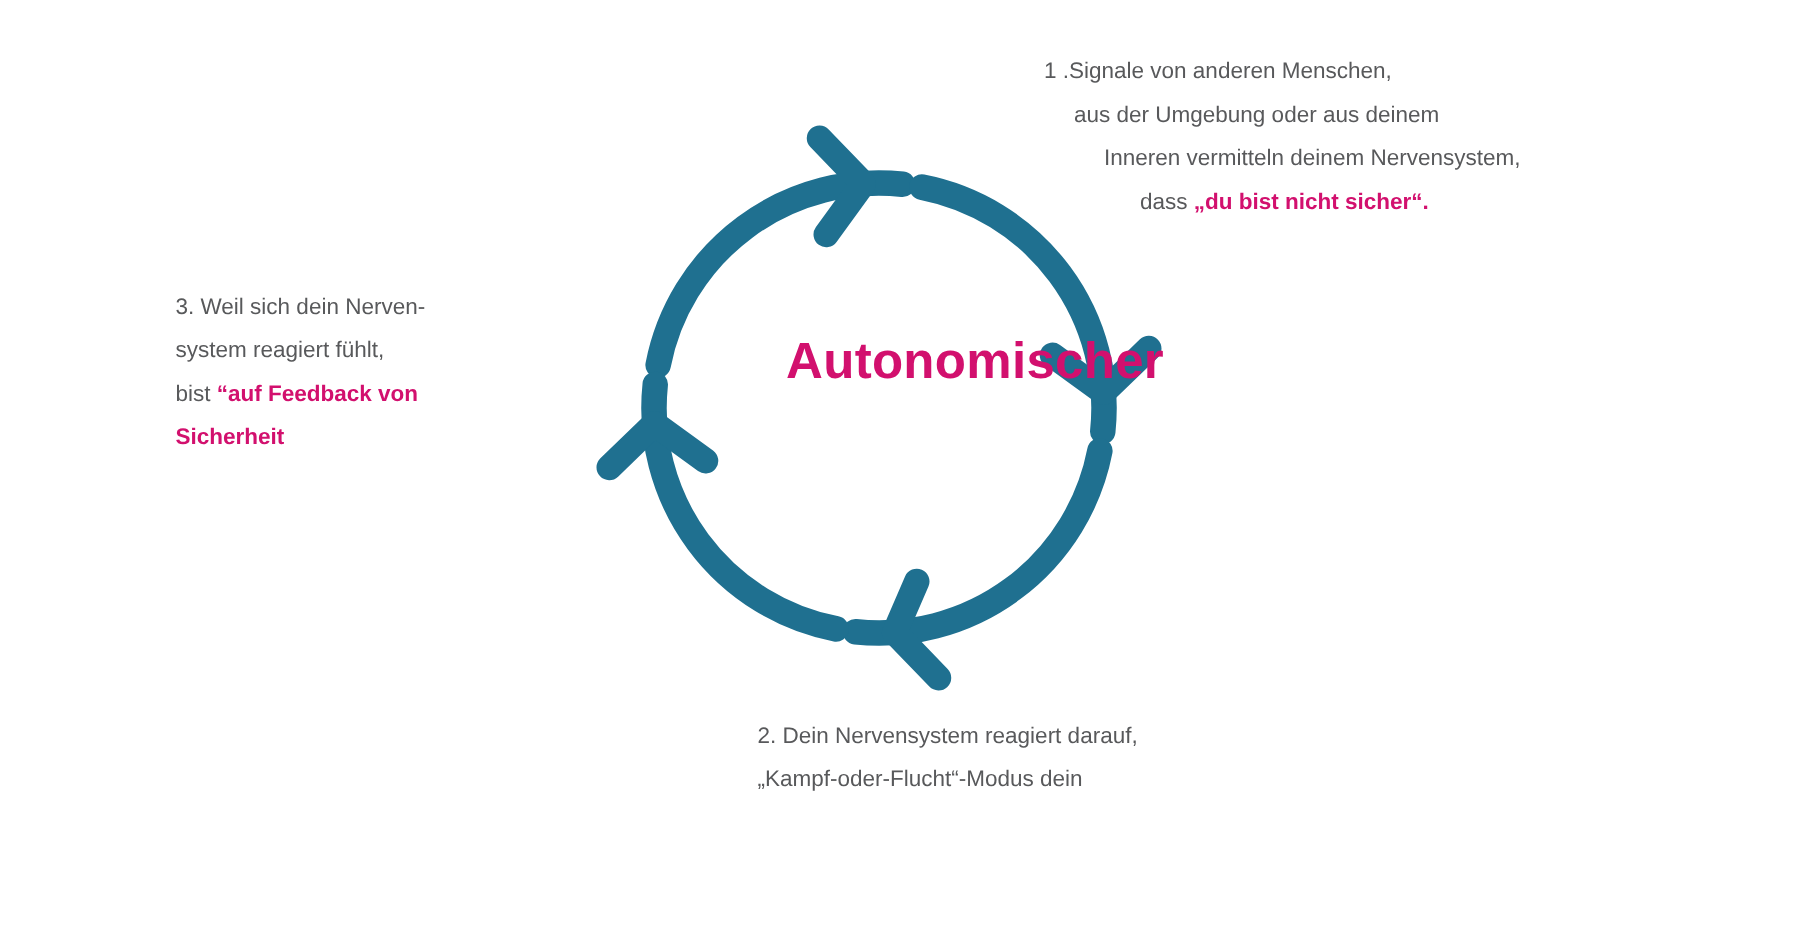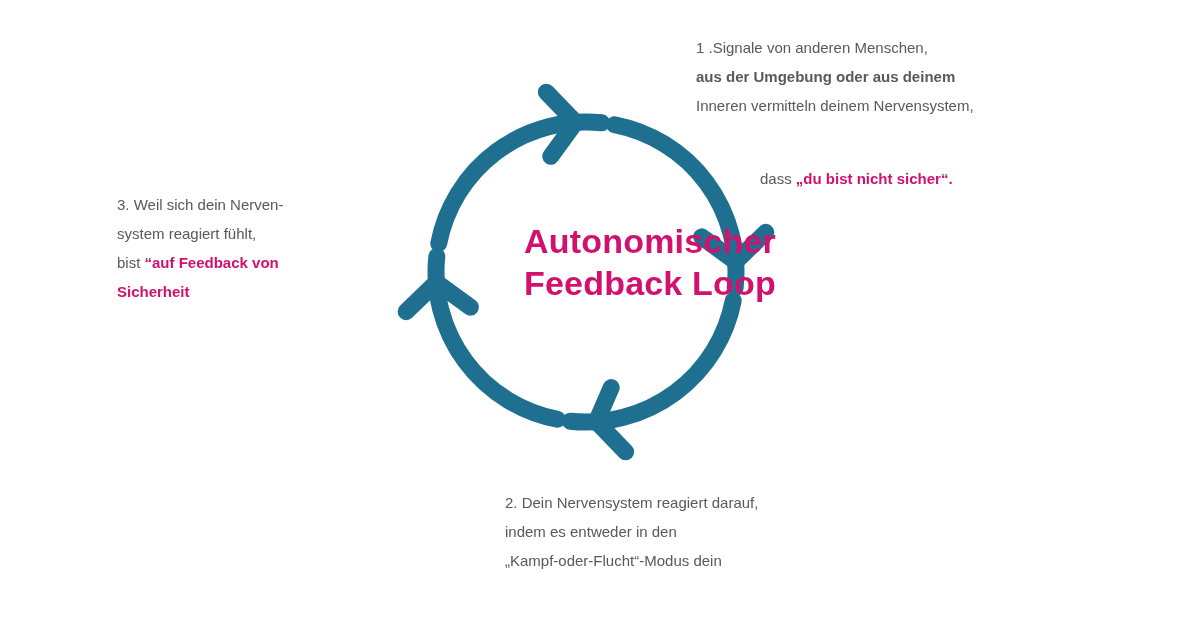--- a/index.html
+++ b/index.html
@@ -26,57 +26,55 @@
     letter-spacing:0.2px;
   }
   .note{
     position:absolute;
     color:var(--gray);
     font-size:15px;line-height:29px;
     white-space:nowrap;
   }
   .note .hl{color:var(--magenta);font-weight:700;}
   .note-1{left:696px;top:33px;}
-  .note-1 .ln2{font-weight:bold;}
-  .note-1 .ln3{}
-  .note-1 .ln4{margin-left:64px;margin-top:44px;}
-  .note-2{left:505px;top:476px;margin-top:12px;}
+  .note-1 .ln2{margin-left:20px;}
+  .note-1 .ln3{margin-left:40px;}
+  .note-1 .ln4{margin-left:64px;}
+  .note-2{left:505px;top:476px;}
   .note-3{left:117px;top:190px;}
 </style>
 </head>
 <body>
 
 <div class="canvas">
 
   <svg class="loop-svg" viewBox="0 0 380 380" xmlns="http://www.w3.org/2000/svg" aria-hidden="true">
     <path class="loop-arc" d="M 42.76 161.38 A 150 150 0 0 1 205.68 40.82"></path>
     <path class="loop-arc" d="M 218.62 42.76 A 150 150 0 0 1 339.18 205.68"></path>
     <path class="loop-arc" d="M 337.24 218.62 A 150 150 0 0 1 174.32 339.18"></path>
     <path class="loop-arc" d="M 161.38 337.24 A 150 150 0 0 1 40.82 174.32"></path>
     <path class="loop-head" d="M 150.34 10.16 L 179.53 40.37 L 154.84 74.35"></path>
     <path class="loop-head" d="M 369.84 150.34 L 339.63 179.53 L 305.65 154.84"></path>
     <path class="loop-head" d="M 229.66 369.84 L 200.47 339.63 L 215.16 305.65"></path>
     <path class="loop-head" d="M 10.16 229.66 L 40.37 200.47 L 74.35 225.16"></path>
   </svg>
 
   <div class="center-title">
     <div>Autonomischer</div>
-    <div>Feedback Loop</div>
   </div>
 
   <div class="note note-1">
     <div class="ln1">1 .Signale von anderen Menschen,</div>
     <div class="ln2">aus der Umgebung oder aus deinem</div>
     <div class="ln3">Inneren vermitteln deinem Nervensystem,</div>
     <div class="ln4"><span>dass </span><span class="hl">„du bist nicht sicher“.</span></div>
   </div>
 
   <div class="note note-2">
     <div>2. Dein Nervensystem reagiert darauf,</div>
-    <div>indem es entweder in den</div>
     <div>„Kampf-oder-Flucht“-Modus dein</div>
   </div>
 
   <div class="note note-3">
     <div>3. Weil sich dein Nerven-</div>
     <div>system reagiert fühlt,</div>
     <div><span>bist </span><span class="hl">“auf Feedback von</span></div>
     <div class="hl">Sicherheit</div>
   </div>
 

